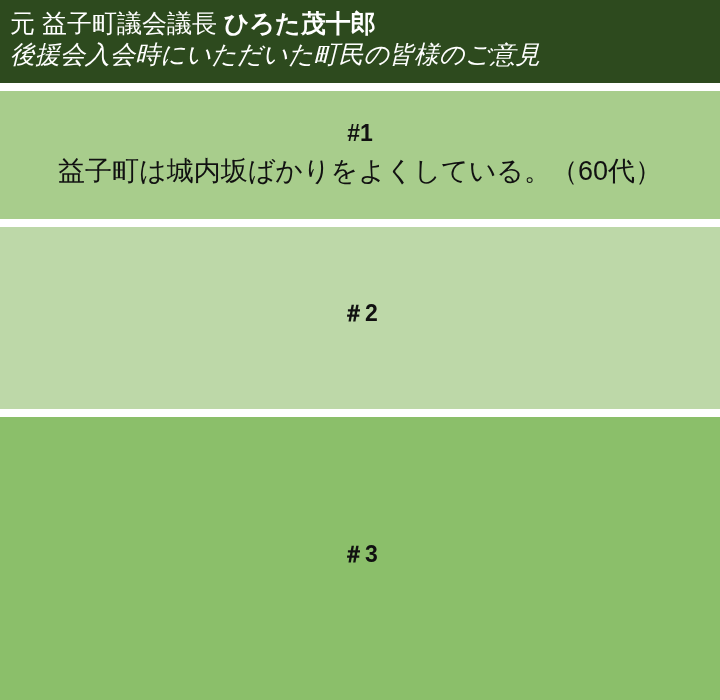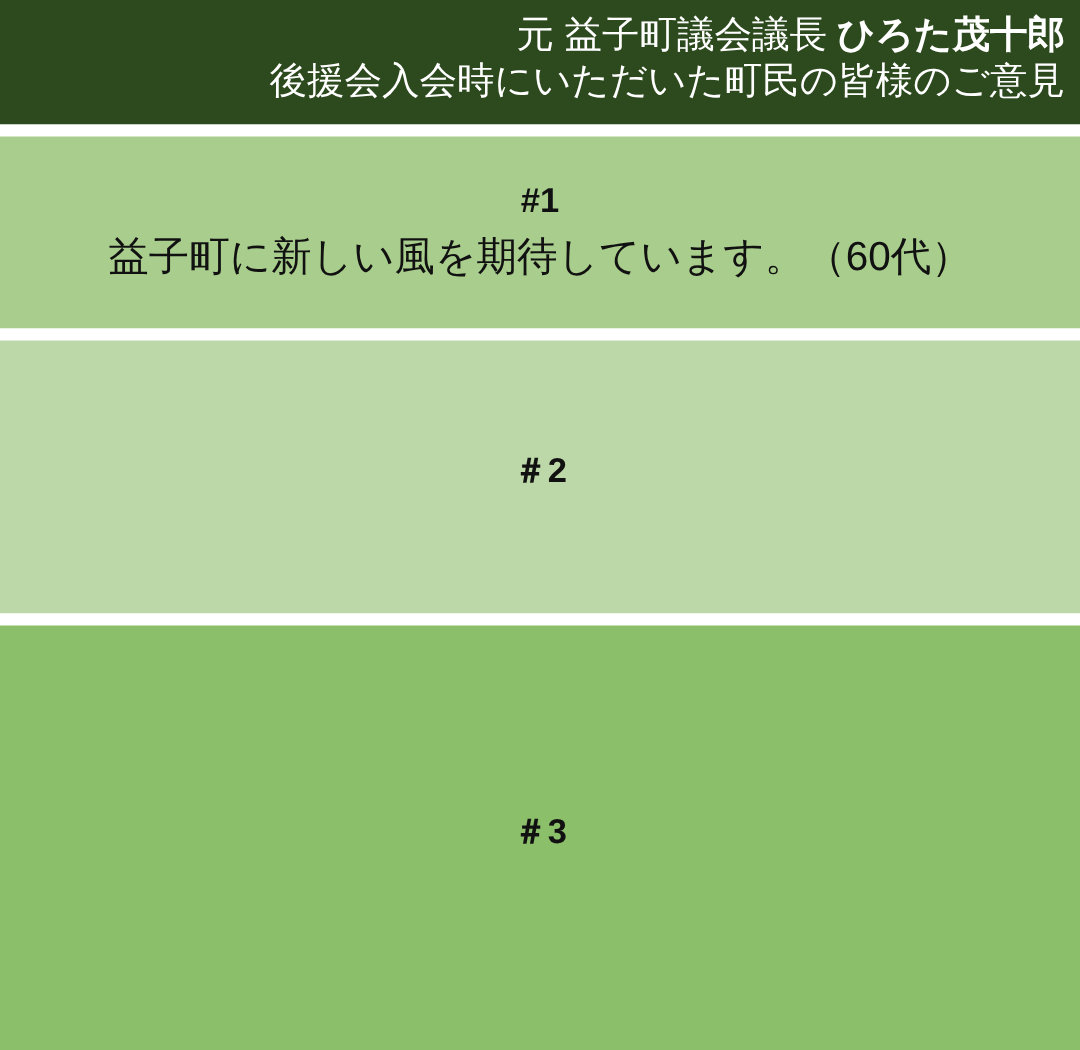--- a/index.html
+++ b/index.html
@@ -16,36 +16,37 @@
   .page {
     width: 720px;
     height: 700px;
     display: flex;
     flex-direction: column;
     background: #ffffff;
   }
   .header {
     background: #2d4a1e;
     color: #ffffff;
-    text-align: right;
+    text-align: left;
     padding: 8px 10px 12px 10px;
     box-sizing: border-box;
   }
   .header-line1 {
     font-size: 25px;
     line-height: 1.25;
     white-space: nowrap;
   }
   .header-line1 .bold {
     font-weight: bold;
   }
   .header-line2 {
     font-size: 25px;
     line-height: 1.25;
     white-space: nowrap;
+    font-style: italic;
   }
   .gap {
     height: 8px;
     background: #ffffff;
     flex: 0 0 auto;
   }
   .card {
     box-sizing: border-box;
     padding: 14px 10px 16px 10px;
     text-align: center;
@@ -89,21 +90,21 @@
 
   <div class="header">
     <div class="header-line1"><span>元 益子町議会議長 </span><span class="bold">ひろた茂十郎</span></div>
     <div class="header-line2">後援会入会時にいただいた町民の皆様のご意見</div>
   </div>
 
   <div class="gap"></div>
 
   <div class="card card-1">
     <div class="card-num">#1</div>
-    <div class="card-body">益子町に新しい風を期待しています。（60代）</div>
+    <div class="card-body">益子町は城内坂ばかりをよくしている。（60代）</div>
   </div>
 
   <div class="gap"></div>
 
   <div class="card card-2">
     <div class="card-num">＃2</div>
   </div>
 
   <div class="gap"></div>
 

